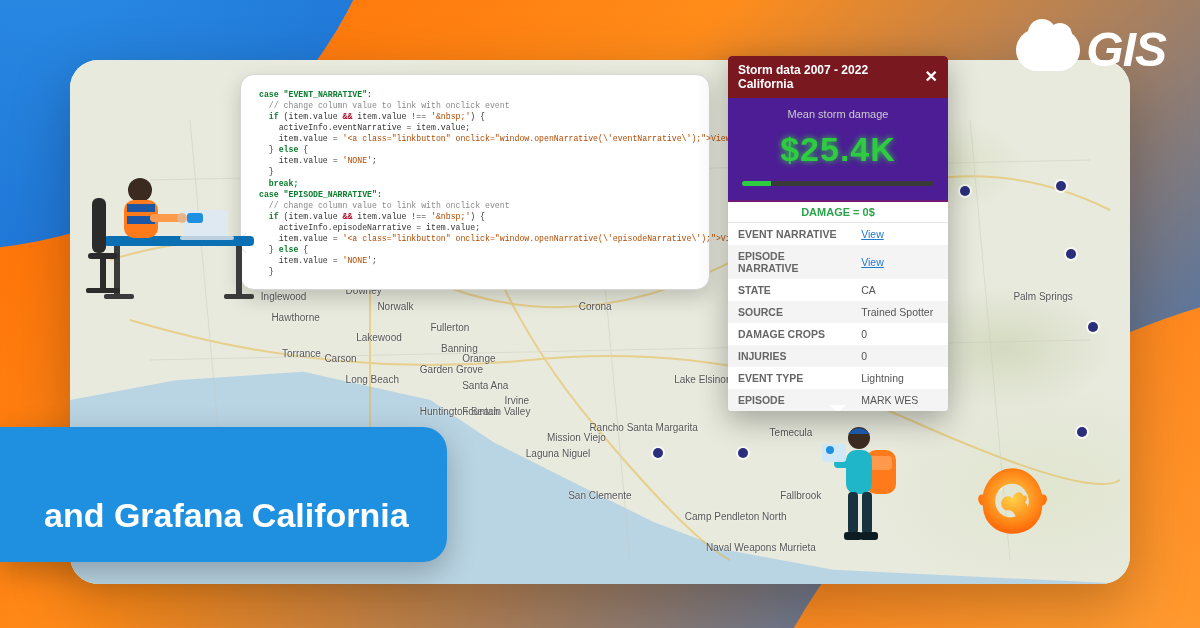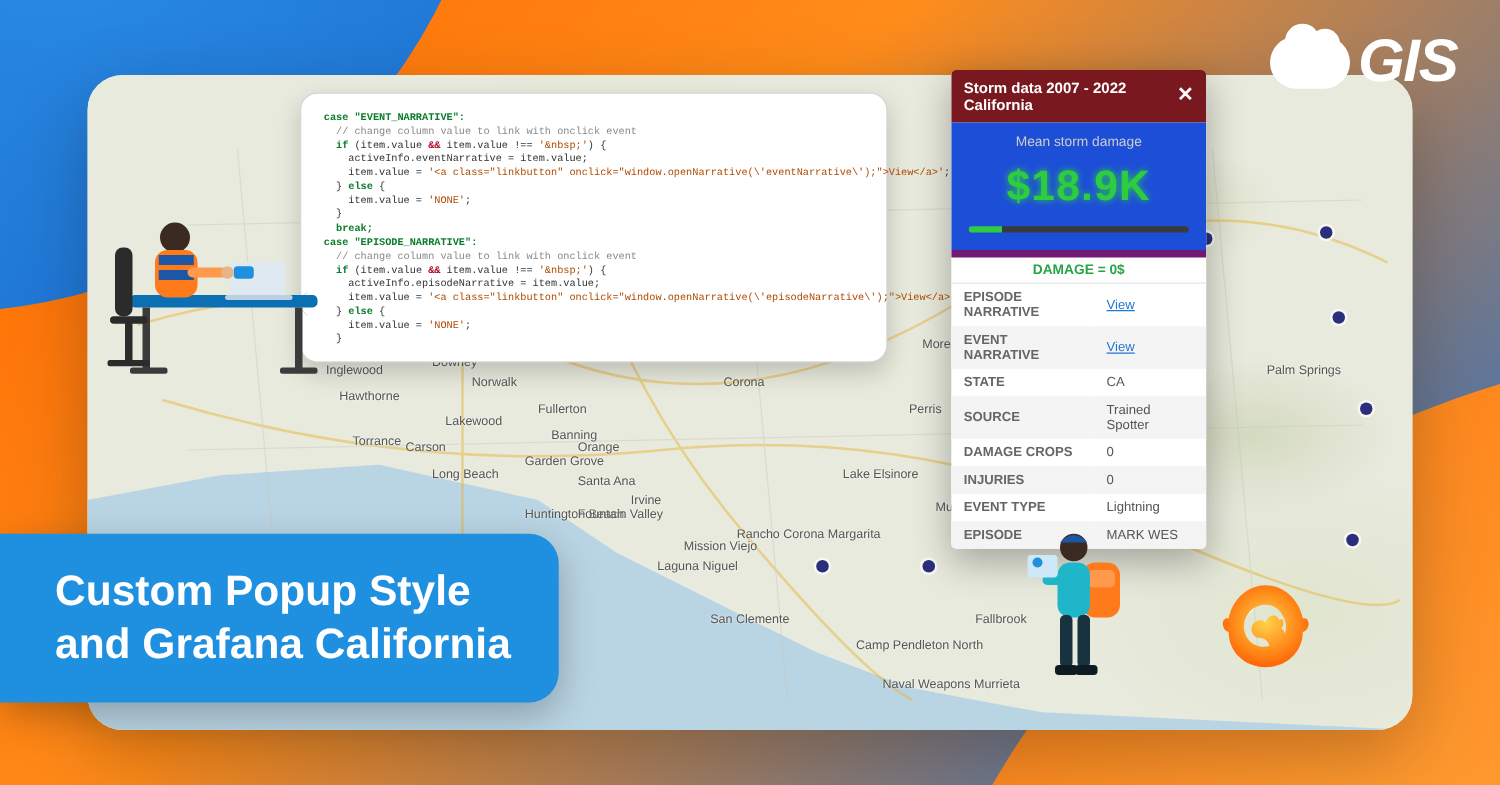--- a/index.html
+++ b/index.html
@@ -103,43 +103,43 @@
     filter: drop-shadow(-1px 0 0 #d6d6d6);
   }
   .kw-case   { color: #0a7d2c; font-weight: bold; }
   .kw-ctrl   { color: #0a7d2c; font-weight: bold; }
   .str       { color: #b04a00; }
   .cmt       { color: #8a8a8a; }
   .op        { color: #b00020; font-weight: bold; }
 
   
   .storm-popup {
-    position: absolute; right: 235px; top: 56px; width: 204px; z-index: 35;
+    position: absolute; right: 252px; top: 56px; width: 220px; z-index: 35;
     background: #fff; border-radius: 4px; overflow: hidden;
     box-shadow: 0 10px 30px rgba(0,0,0,.30);
   }
   .storm-popup::after { 
     content: ""; position: absolute; left: 50%; bottom: -10px; margin-left: -8px;
     border: 8px solid transparent; border-top-color: #fff;
   }
   .storm-header {
     background: #7a1820; color: #fff; font-weight: 700;
     padding: 7px 10px; font-size: 12px;
     display: flex; justify-content: space-between; align-items: center;
   }
   .storm-close { font-size: 16px; cursor: pointer; line-height: 1; }
   .gauge {
-    background: #1d4ed8; color: #2ecc40; text-align: center; padding: 10px 0 14px;
+    background: #4c1d95; color: #2ecc40; text-align: center; padding: 10px 0 14px;
   }
   .gauge-title { color: #ccc; font-size: 11px; margin-bottom: 10px; }
   .gauge-value { font-size: 34px; font-weight: 700; letter-spacing: 1px; text-shadow: 0 0 6px #2ecc40; }
   .gauge-bar { height: 5px; margin: 12px 14px 0; border-radius: 3px;
     background: linear-gradient(90deg,#2ecc40 0 15%, #3a3a3a 15% 100%); }
   .damage-line { text-align: center; color: #2aa34a; font-size: 11px; font-weight: 700;
-    border-top: 6px solid #701a75; border-bottom: 1px solid #e5e5e5; padding: 4px 0; }
+    border-top: 2px solid #701a75; border-bottom: 1px solid #e5e5e5; padding: 4px 0; }
   .kv-table { width: 100%; font-size: 10.5px; border-collapse: collapse; }
   .kv-table tr:nth-child(even) td { background: #f4f4f4; }
   .kv-table td { padding: 5px 10px; color: #555; }
   .kv-table td:first-child { font-weight: 700; color: #666; width: 56%; }
   .kv-table a { color: #1f78d1; text-decoration: underline; }
 
   
   .desk-figure {
     position: absolute; left: 84px; top: 158px; z-index: 32;
     width: 180px; height: 150px;
@@ -193,21 +193,21 @@
       <span class="city-label" style="left:34%;top:50%">Fullerton</span>
       <span class="city-label" style="left:35%;top:54%">Banning</span>
       <span class="city-label" style="left:37%;top:56%">Orange</span>
       <span class="city-label" style="left:33%;top:58%">Garden Grove</span>
       <span class="city-label" style="left:37%;top:61%">Santa Ana</span>
       <span class="city-label" style="left:33%;top:66%">Huntington Beach</span>
       <span class="city-label" style="left:37%;top:66%">Fountain Valley</span>
       <span class="city-label" style="left:41%;top:64%">Irvine</span>
       <span class="city-label" style="left:43%;top:74%">Laguna Niguel</span>
       <span class="city-label" style="left:45%;top:71%">Mission Viejo</span>
-      <span class="city-label" style="left:49%;top:69%">Rancho Corona Margarita</span>
+      <span class="city-label" style="left:49%;top:69%">Rancho Santa Margarita</span>
       <span class="city-label" style="left:47%;top:82%">San Clemente</span>
       <span class="city-label" style="left:48%;top:46%">Corona</span>
       <span class="city-label" style="left:56%;top:39%">Riverside</span>
       <span class="city-label" style="left:63%;top:40%">Moreno Valley</span>
       <span class="city-label" style="left:62%;top:50%">Perris</span>
       <span class="city-label" style="left:71%;top:53%">Hemet</span>
       <span class="city-label" style="left:64%;top:65%">Murrieta</span>
       <span class="city-label" style="left:66%;top:70%">Temecula</span>
       <span class="city-label" style="left:67%;top:82%">Fallbrook</span>
       <span class="city-label" style="left:58%;top:86%">Camp Pendleton North</span>
@@ -273,32 +273,32 @@
   <circle cx="98" cy="60" r="5" fill="#e8b58a"></circle>
 </svg>
 
 <div class="storm-popup">
   <div class="storm-header">
     <span>Storm data 2007 - 2022 California</span>
     <span class="storm-close">✕</span>
   </div>
   <div class="gauge">
     <div class="gauge-title">Mean storm damage</div>
-    <div class="gauge-value">$18.9K</div>
+    <div class="gauge-value">$25.4K</div>
     <div class="gauge-bar"></div>
   </div>
   <div class="damage-line">DAMAGE = 0$</div>
   <table class="kv-table" id="kv-table">
       <tbody>
         <tr>
+              <td>EVENT NARRATIVE</td>
+              <td><a href="#">View</a></td>
+            </tr>
+        <tr>
               <td>EPISODE NARRATIVE</td>
-              <td><a href="#">View</a></td>
-            </tr>
-        <tr>
-              <td>EVENT NARRATIVE</td>
               <td><a href="#">View</a></td>
             </tr>
         <tr>
               <td>STATE</td>
               <td><span>CA</span></td>
             </tr>
         <tr>
               <td>SOURCE</td>
               <td><span>Trained Spotter</span></td>
             </tr>
@@ -348,15 +348,15 @@
       <stop offset="0%" stop-color="#ffd24a"></stop>
       <stop offset="60%" stop-color="#ff8c1a"></stop>
       <stop offset="100%" stop-color="#ff5a00"></stop>
     </radialGradient>
   </defs>
   <path d="M52 8 C70 8 86 22 90 42 C98 40 98 54 90 56 C90 76 74 92 52 92 C30 92 14 76 14 56 C6 54 6 40 14 42 C18 22 34 8 52 8 Z
            M52 28 C38 28 28 40 30 54 C32 66 44 74 56 70 C54 64 50 62 46 62 C40 62 36 56 38 50 C40 44 48 42 52 46 C54 38 64 36 66 44 C70 40 72 48 68 52 C74 56 72 66 64 68 C72 62 76 50 70 40 C66 32 60 28 52 28 Z" fill="url(#gf)"></path>
 </svg>
 
 <div class="title-banner">
-  <span>Custom Popup Style</span><br>
+  <br>
   <span>and Grafana California</span>
 </div>
 
 </body></html>

